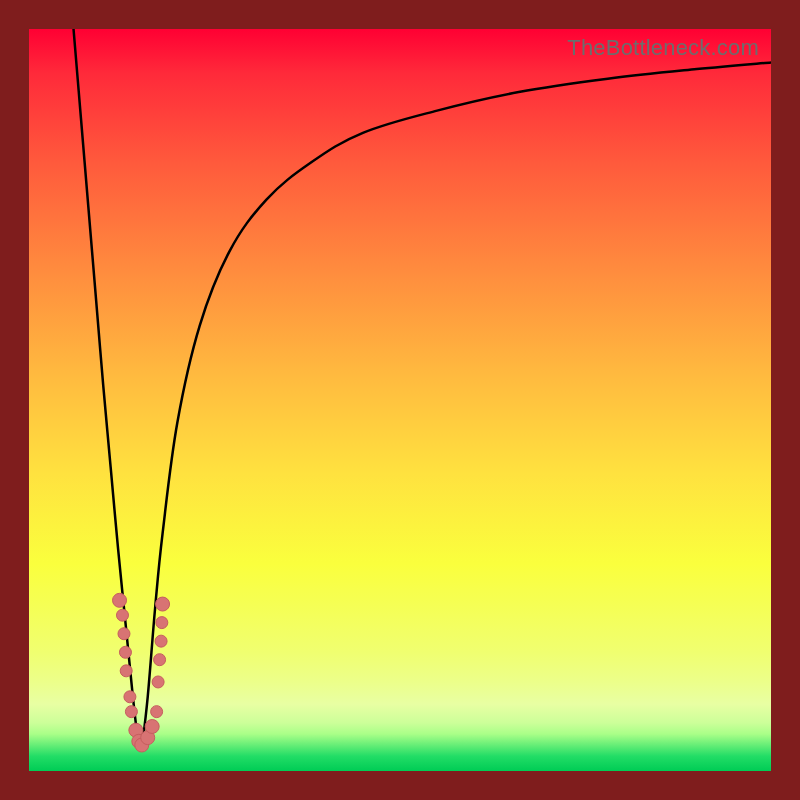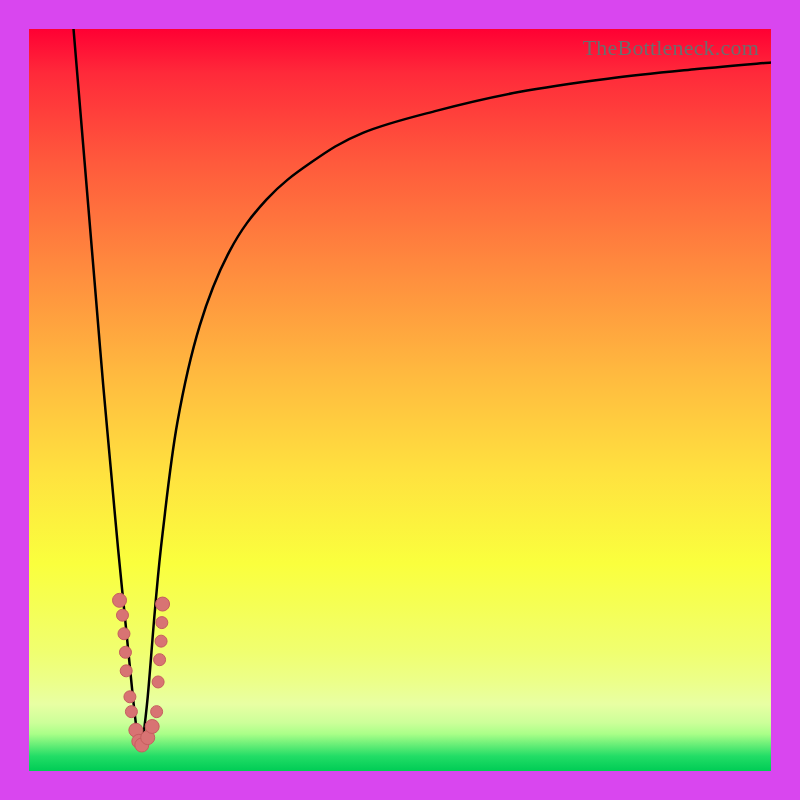--- a/index.html
+++ b/index.html
@@ -8,22 +8,21 @@
     width: 800px;
     height: 800px;
     overflow: hidden;
     background: #000;
     font-family: Arial, Helvetica, sans-serif;
   }
   .frame {
     position: relative;
     width: 800px;
     height: 800px;
-    background: #d946ef;
-    font-family: Liberation Serif, serif;
+    background: #7f1d1d;
   }
   .plot {
     position: absolute;
     left: 29px;
     top: 29px;
     width: 742px;
     height: 742px;
     
     background: linear-gradient(
       to bottom,

